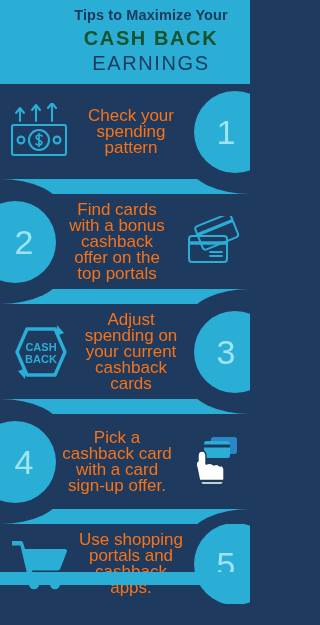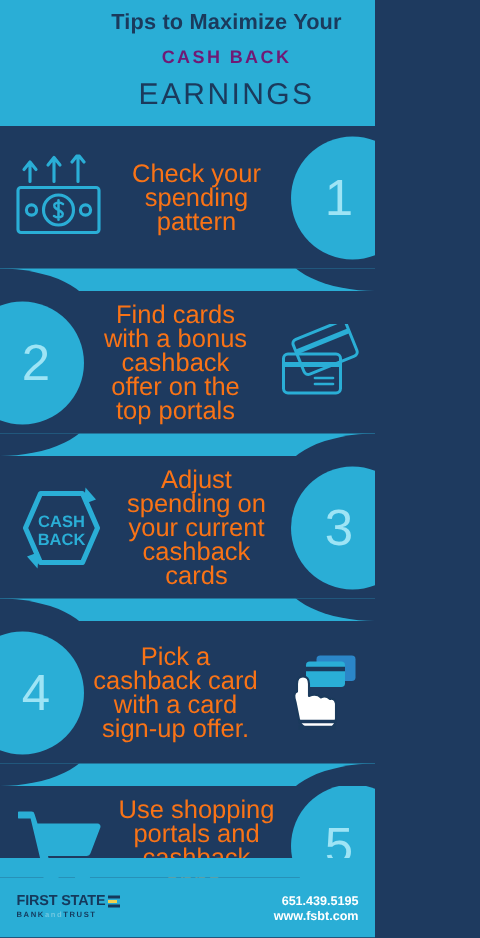--- a/index.html
+++ b/index.html
@@ -15,21 +15,21 @@
     position:absolute;left:0;top:0;width:302px;height:84px;
     background:#2aaed6;
     display:flex;flex-direction:column;align-items:center;justify-content:flex-start;
     padding-top:7px;box-sizing:border-box;
   }
   .hdr-line1{
     color:#1b3a5c;font-size:14.5px;font-weight:bold;letter-spacing:.1px;
     line-height:17px;white-space:nowrap;
   }
   .hdr-line2{
-    color:#701a75;font-size:12px;font-weight:bold;letter-spacing:1.6px;
+    color:#14532d;font-size:20px;font-weight:bold;letter-spacing:1.6px;
     line-height:24px;white-space:nowrap;margin-top:2px;
   }
   .hdr-line3{
     color:#1b3a5c;font-size:20px;font-weight:normal;letter-spacing:1.6px;
     line-height:24px;white-space:nowrap;margin-top:1px;
   }
 
   
   .row{
     position:absolute;left:0;width:250px;height:95px;
@@ -224,33 +224,14 @@
                  H18.6 a2.6 2.6 0 0 1 -2.5 -2 L8.4 8.6 H1 a2.3 2.3 0 0 1 0 -4.6 Z"></path>
         <circle cx="22" cy="47" r="5.2"></circle>
         <circle cx="43" cy="47" r="5.2"></circle>
       </svg>
     </div>
     <div class="rowtext c1">Use shopping portals and cashback apps.</div>
   </div>
 
   <div class="footbar"></div>
 
-  <div class="footer">
-    <div class="logo">
-      <div class="logo-top">
-        <span class="logo-name">FIRST STATE</span>
-        <span class="logo-mark">
-          <i></i>
-            <i class="y"></i>
-            <i></i>
-        </span>
-      </div>
-      <div class="logo-sub">
-        <span>BANK</span><em>and</em><span>TRUST</span>
-      </div>
-    </div>
-    <div class="contact">
-      <div>651.439.5195</div>
-      <div>www.fsbt.com</div>
-    </div>
-  </div>
 
 </div>
 
 </body></html>

